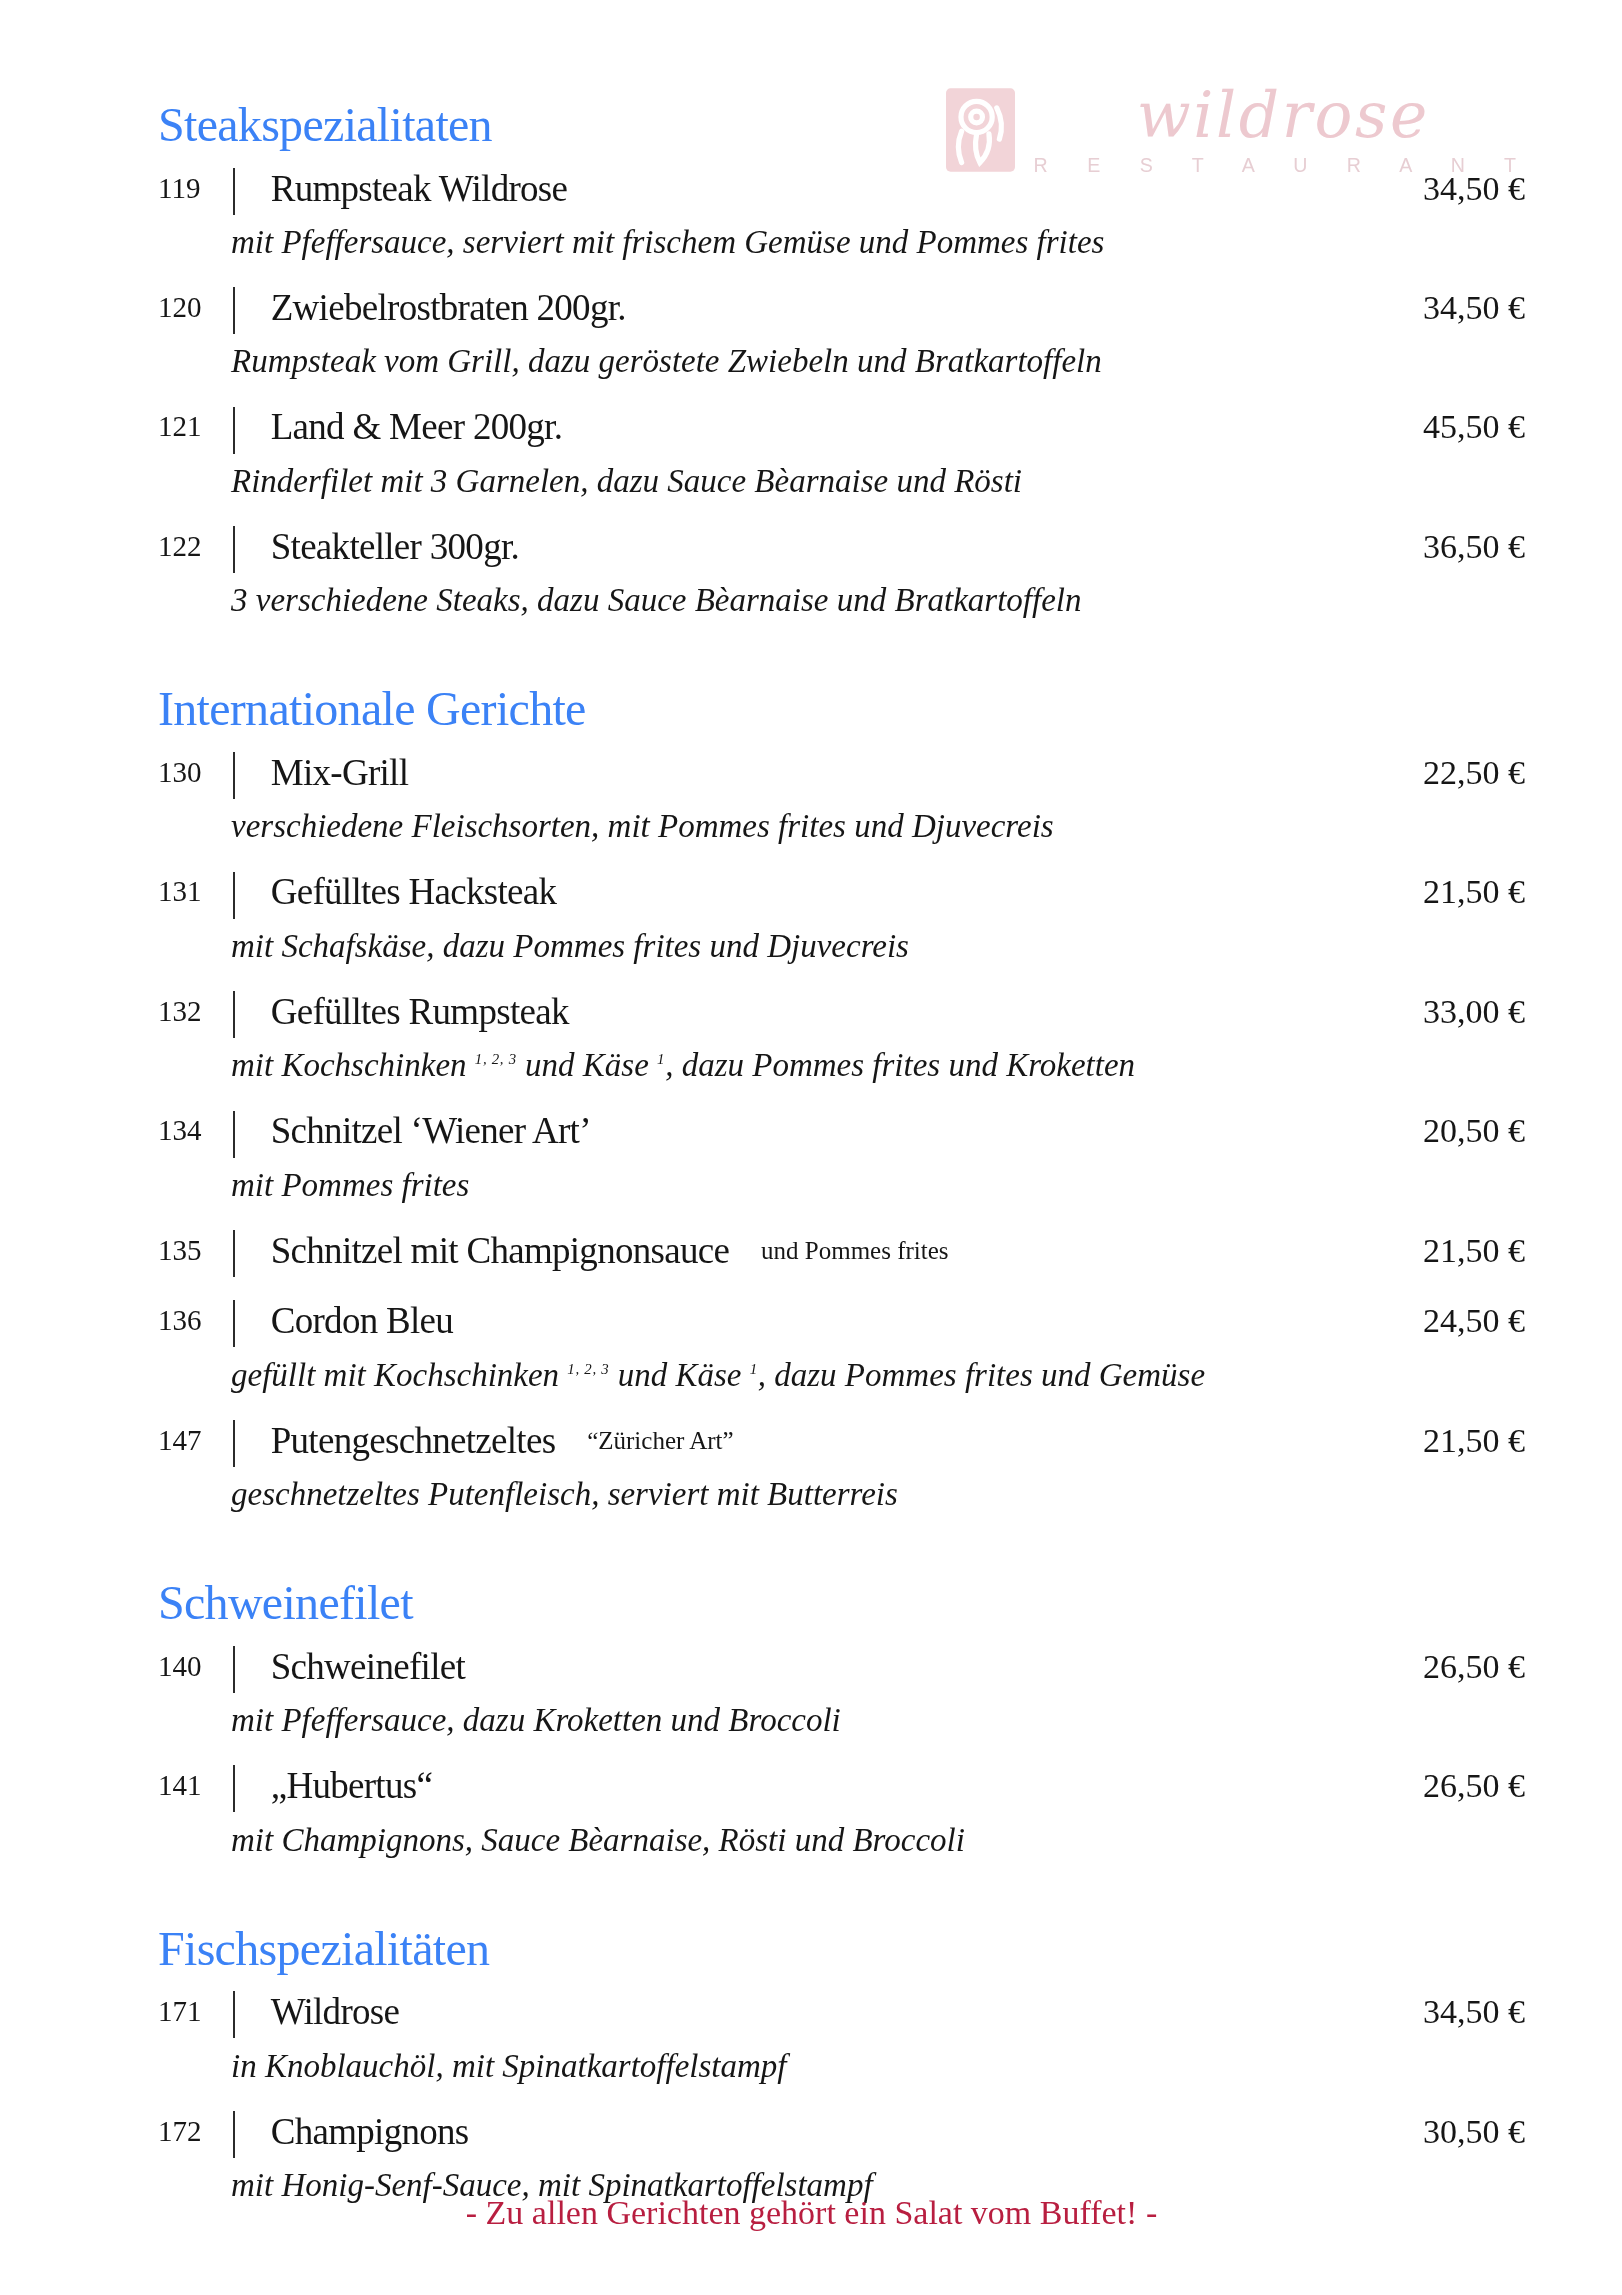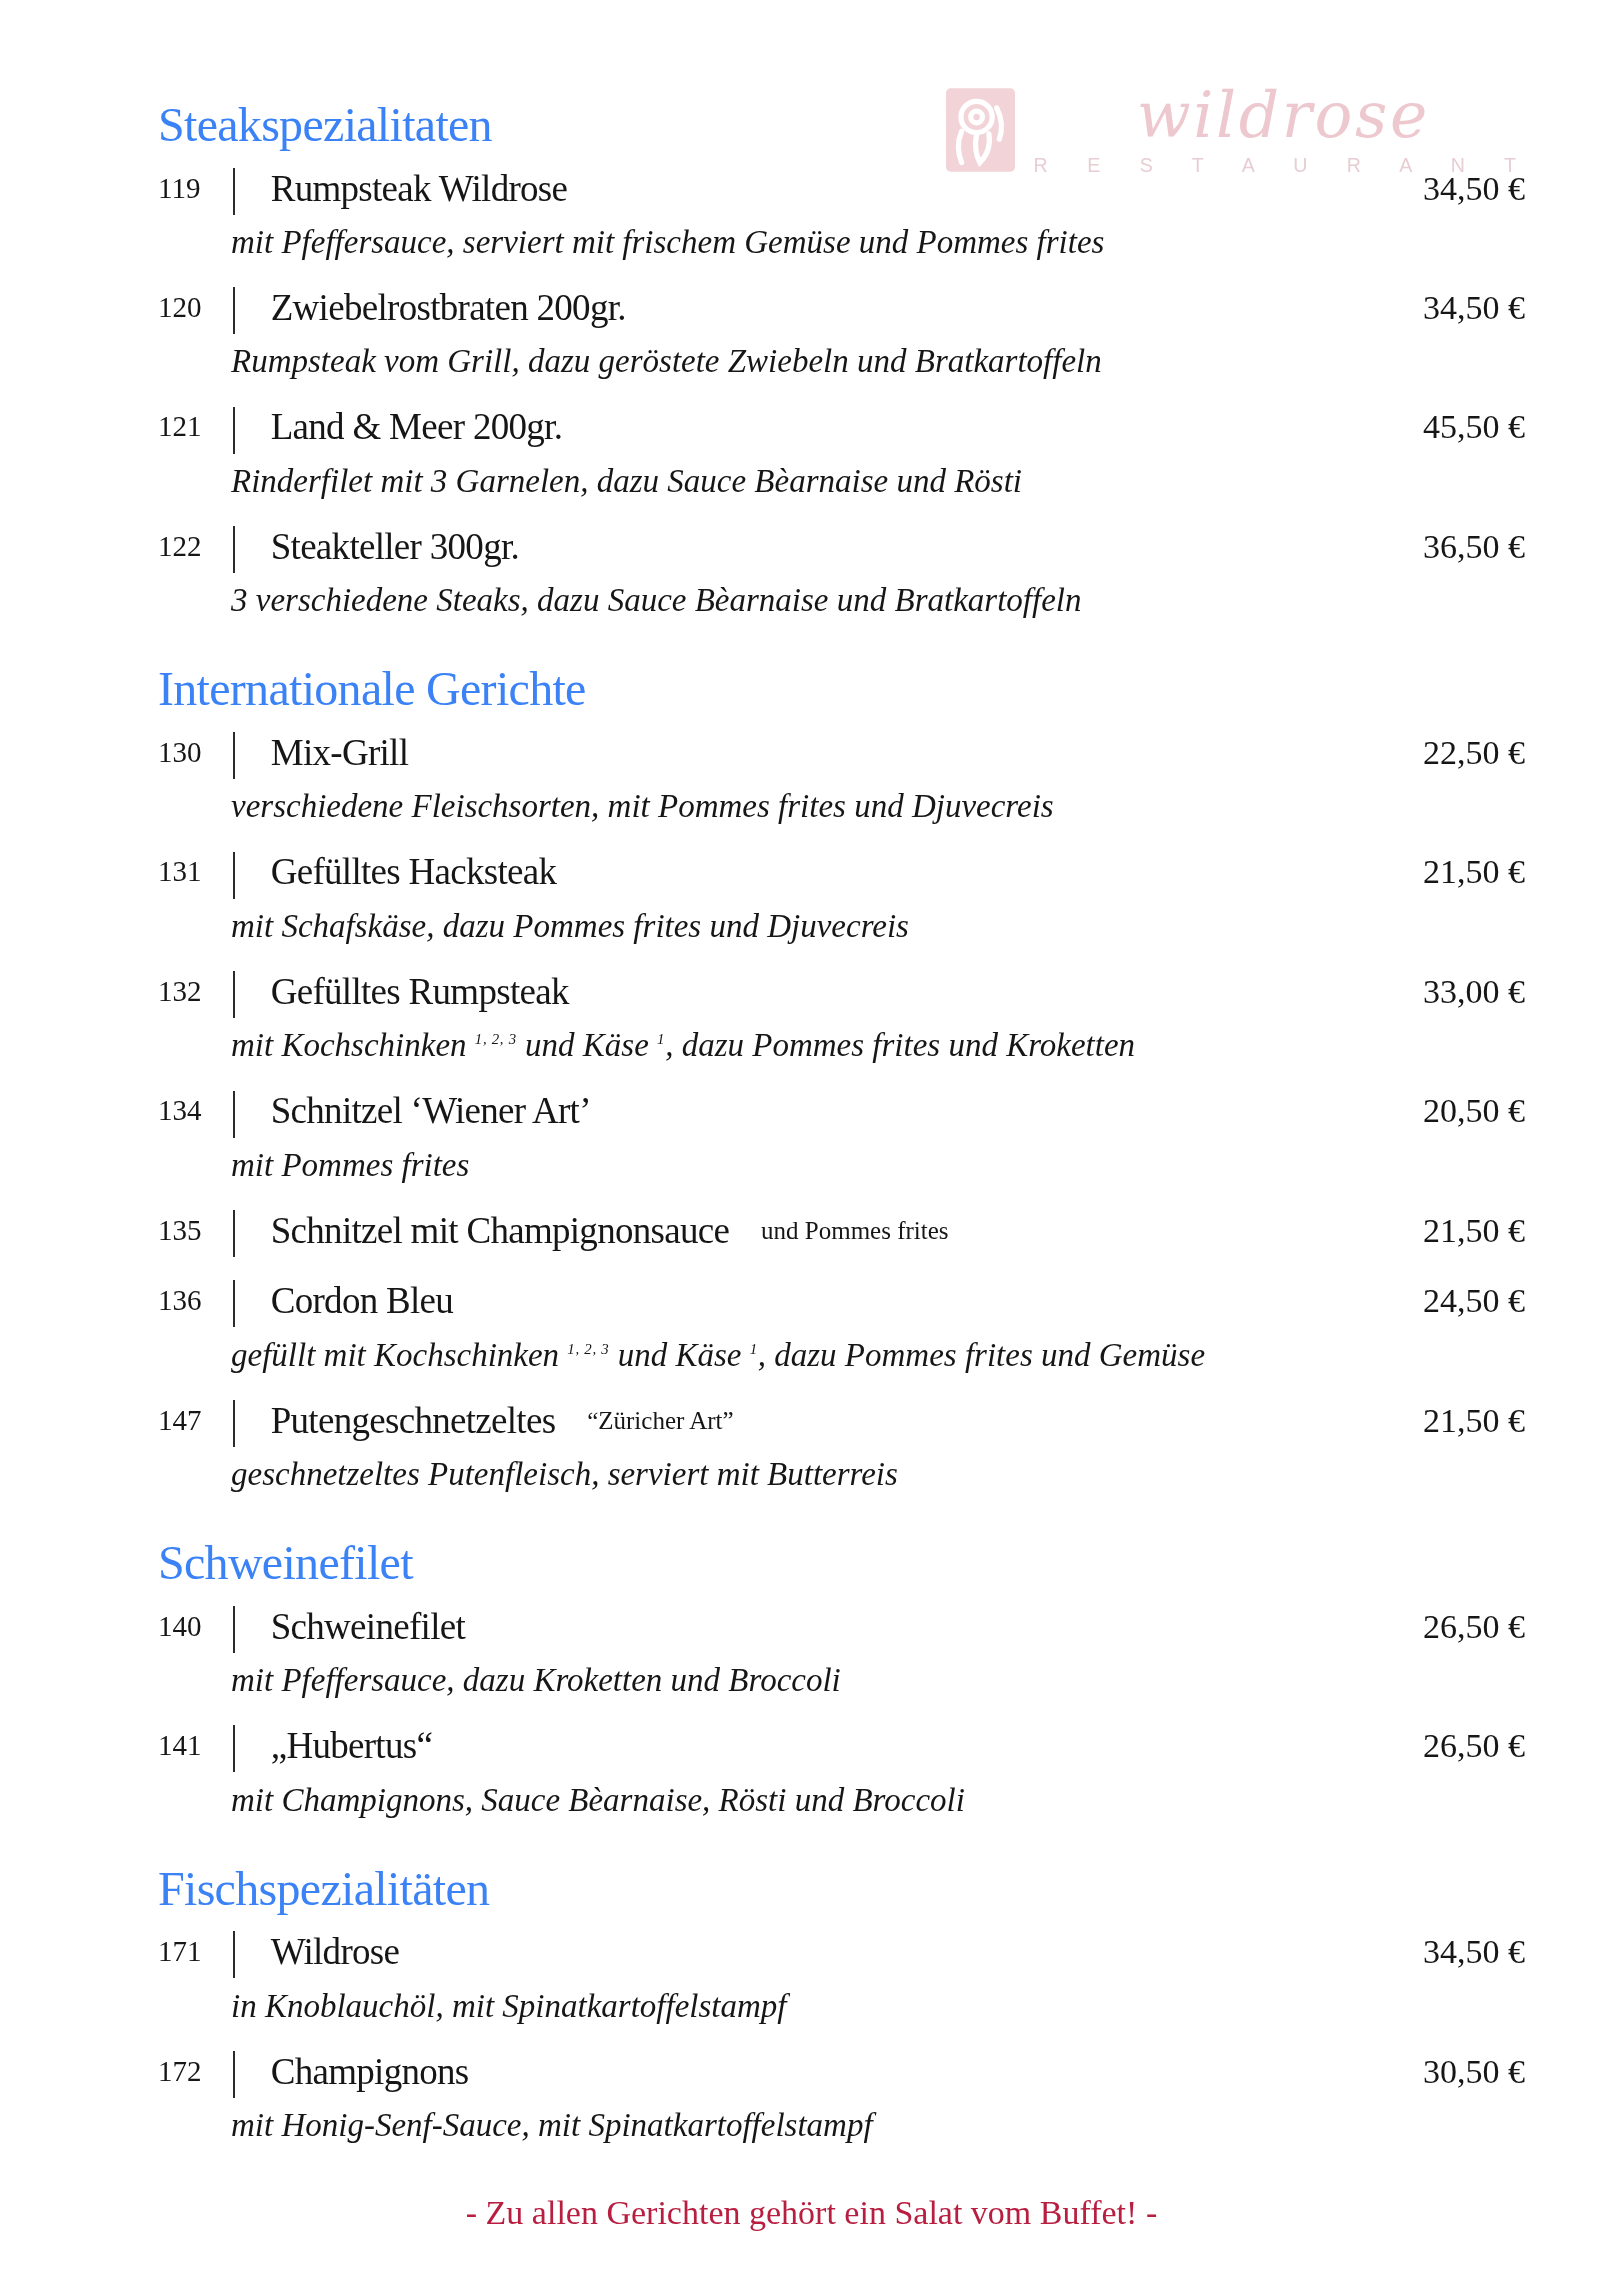--- a/index.html
+++ b/index.html
@@ -38,21 +38,21 @@
   }
   .logo-sub {
     margin-top:6.5px;
     font-size:19.6px;
     letter-spacing:17px;
     color:#e7ced3;
     font-family:"Liberation Sans","DejaVu Sans",sans-serif;
   }
 
   
-  .section { margin-top:35px; }
+  .section { margin-top:55px; }
   .section:first-child { margin-top:0; }
   .section-title {
     font-size:48px;
     line-height:63px;
     letter-spacing:-0.7px;
     color:#3b82f6;
     font-weight:normal;
     margin-bottom:10.5px;
   }
   .item { margin-bottom:22px; }

